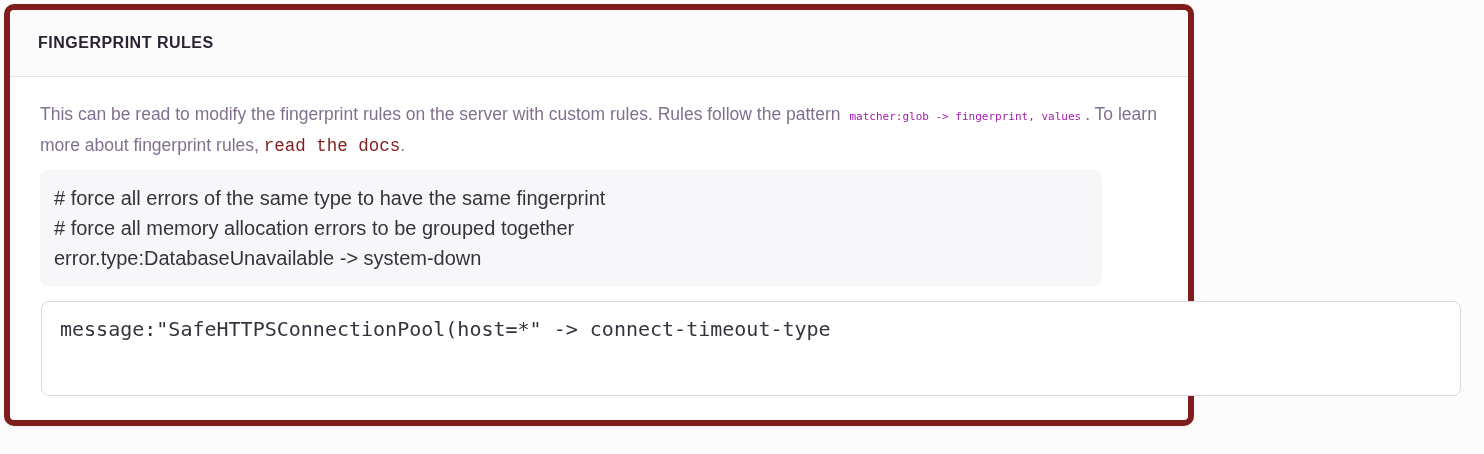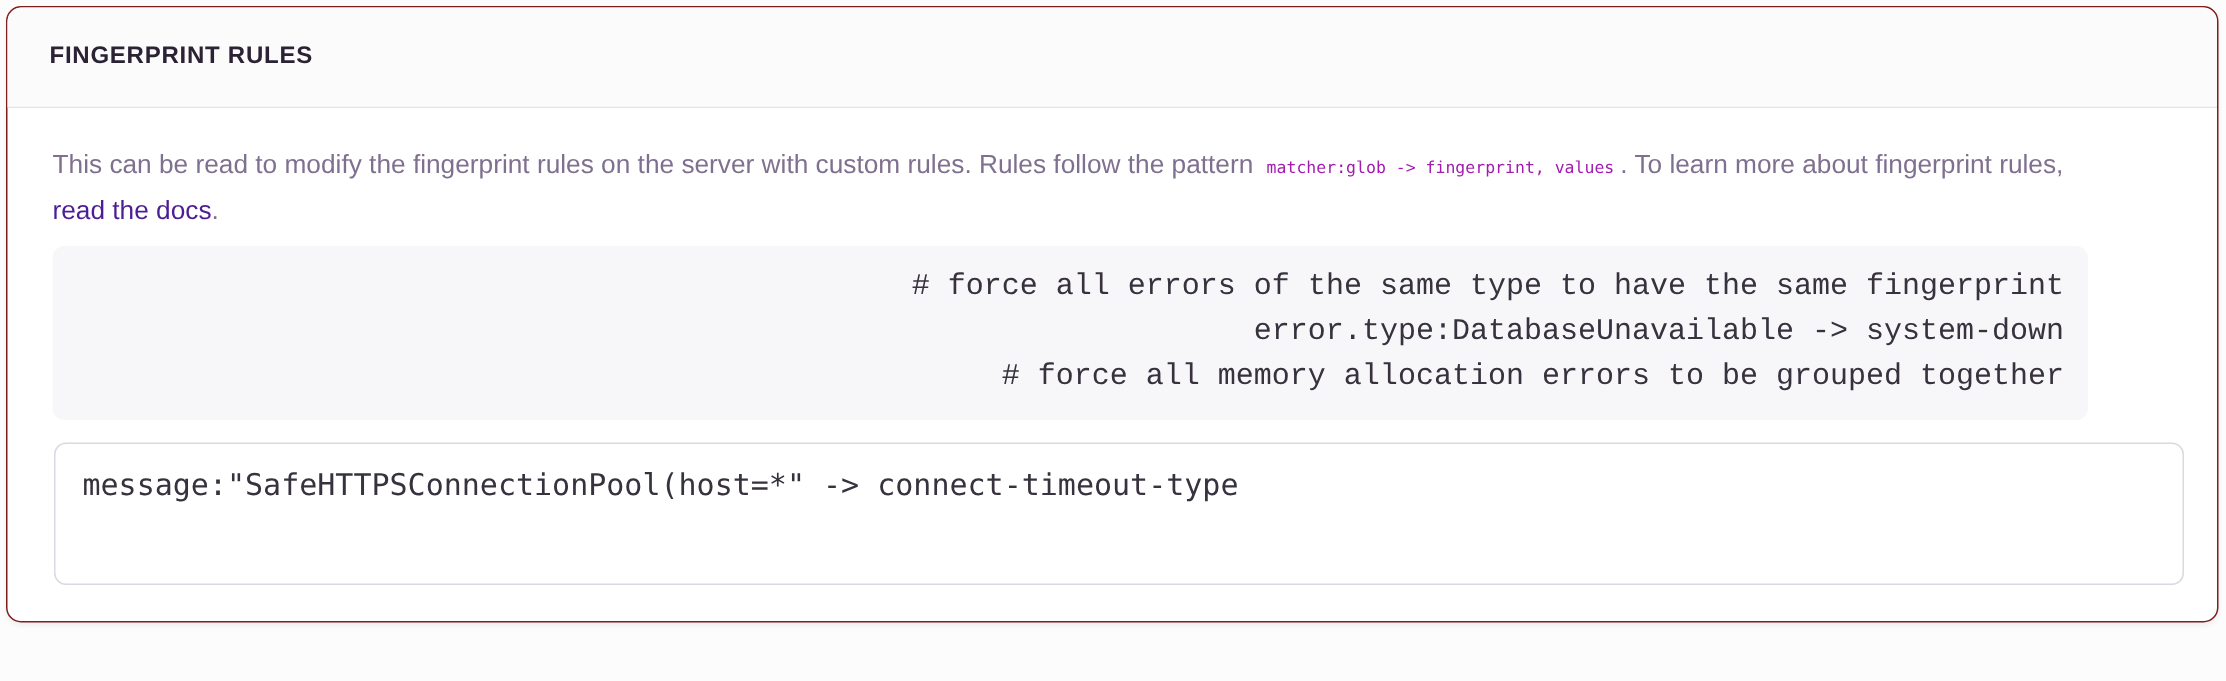--- a/index.html
+++ b/index.html
@@ -9,23 +9,23 @@
     width: 1484px;
     height: 454px;
     background: #fcfcfd;
     font-family: "Liberation Sans", sans-serif;
     overflow: hidden;
   }
   .panel {
     position: absolute;
     top: 4px;
     left: 4px;
-    width: 1475px;
+    width: 1190px;
     background: #ffffff;
-    border: 1px solid #7f1d1d;
+    border: 6px solid #7f1d1d;
     border-radius: 10px;
     box-shadow: 0 2px 3px rgba(43, 34, 51, 0.06);
   }
   .panel-header {
     height: 67px;
     display: flex;
     align-items: center;
     padding: 0 28px;
     background: #fbfbfc;
     border-bottom: 1px solid #e4e1e8;
@@ -45,35 +45,35 @@
     max-width: 1350px;
     margin: 0 0 9px 1px;
   }
   .inline-code {
     font-family: "DejaVu Sans Mono", monospace;
     font-size: 11px;
     color: #a21caf;
     padding: 0 4px;
   }
   .doc-link {
-    color: #4c1d95;
+    color: #7f1d1d;
     text-decoration: none;
     cursor: pointer;
+    font-family: Liberation Mono, monospace;
   }
   .code-block {
     background: #f7f7f9;
     border-radius: 8px;
     padding: 13px 16px 13px 14px;
     margin: 0 56px 15px 1px;
-    font-family: Liberation Mono, monospace;
+    font-family: Liberation Sans, sans-serif;
     font-size: 20px;
     line-height: 30px;
     color: #37323e;
     white-space: pre;
-    text-align: right;
   }
   .code-line { white-space: pre; }
   .rules-textarea {
     display: block;
     width: 1420px;
     height: 95px;
     margin-left: 2px;
     background: #ffffff;
     border: 1px solid #dcd8e1;
     border-radius: 8px;
@@ -93,17 +93,17 @@
 
 <div class="panel">
   <div class="panel-header">
     <span>FINGERPRINT RULES</span>
   </div>
   <div class="panel-body">
     <p class="description"><span>This can be read to modify the fingerprint rules on the server with custom rules. Rules follow the pattern</span>
       <span class="inline-code">matcher:glob -&gt; fingerprint, values</span><span>. To learn more about fingerprint rules,</span>
       <a class="doc-link">read the docs</a><span>.</span></p>
 
-    <div class="code-block"><div class="code-line"># force all errors of the same type to have the same fingerprint</div><div class="code-line">error.type:DatabaseUnavailable -&gt; system-down</div><div class="code-line"># force all memory allocation errors to be grouped together</div></div>
+    <div class="code-block"><div class="code-line"># force all errors of the same type to have the same fingerprint</div><div class="code-line"># force all memory allocation errors to be grouped together</div><div class="code-line">error.type:DatabaseUnavailable -&gt; system-down</div></div>
 
     <textarea class="rules-textarea" spellcheck="false" style="">message:"SafeHTTPSConnectionPool(host=*" -&gt; connect-timeout-type</textarea>
   </div>
 </div>
 
 </body></html>

